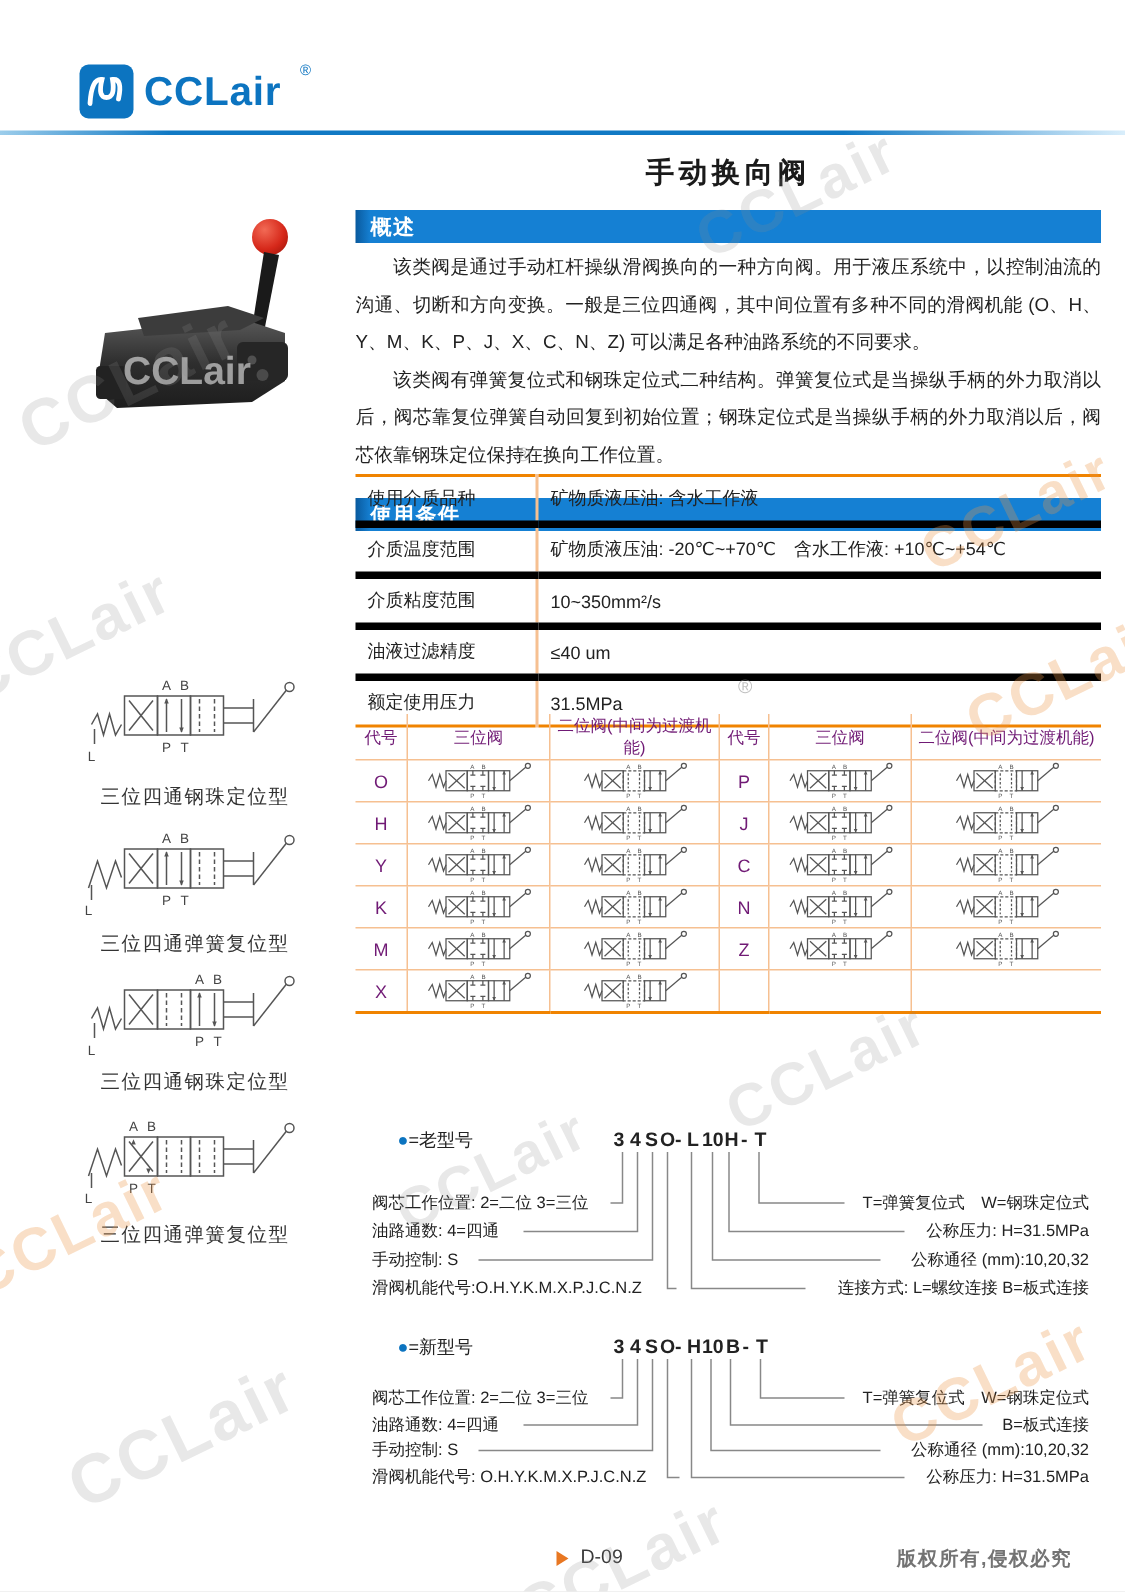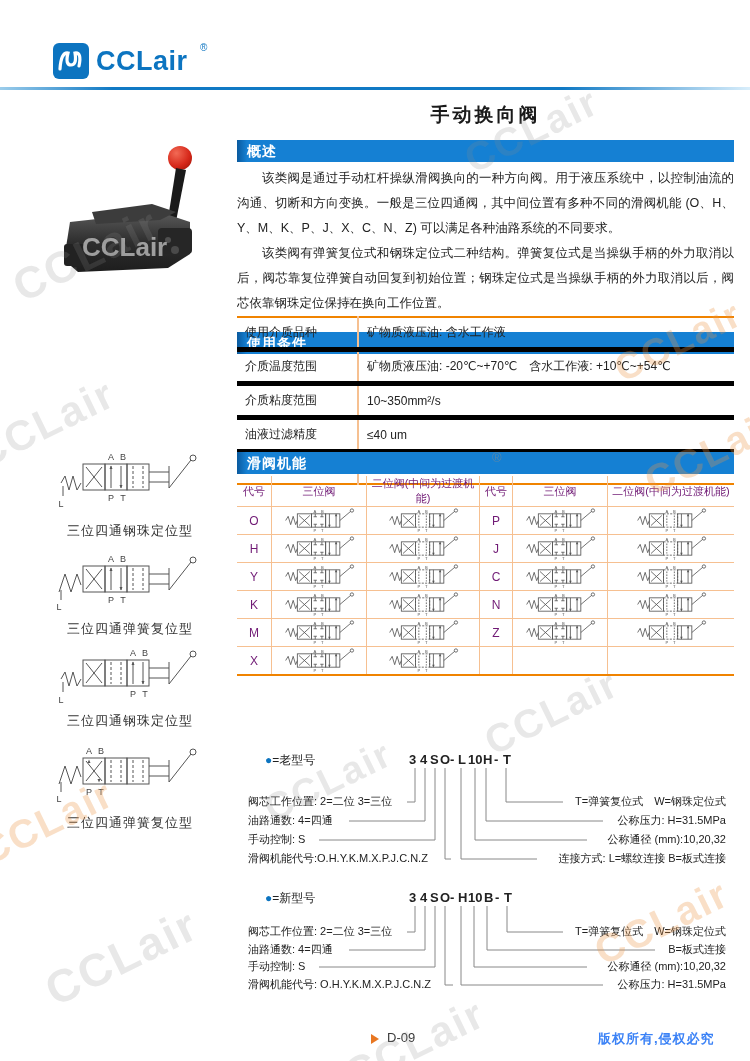--- a/index.html
+++ b/index.html
@@ -66,21 +66,21 @@
   .ord-char{position:absolute;top:14px;font-size:13px;font-weight:600;color:#222;}
   .ord-lbl{position:absolute;font-size:11px;color:#222;white-space:nowrap;}
   .ord-lbl-r{right:8px;text-align:right;}
   .ord-lbl-l{left:11px;}
   .ord-svg{position:absolute;left:0;top:0;}
 
   
   .foot-arrow{position:absolute;top:1034px;left:371px;width:0;height:0;
       border-left:8px solid #e87722;border-top:5px solid transparent;border-bottom:5px solid transparent;}
   .foot-page{position:absolute;top:1030px;left:387px;font-size:13px;color:#3a3a3a;}
-  .foot-copy{position:absolute;top:1030px;left:598px;font-size:13px;font-weight:bold;color:#3b82f6;letter-spacing:1px;}
+  .foot-copy{position:absolute;top:1030px;left:598px;font-size:13px;font-weight:bold;color:#737373;letter-spacing:1px;}
 
   svg text{font-family:"Liberation Sans","DejaVu Sans",sans-serif;}
 </style>
 </head>
 <body>
 
 <div class="page">
 
   <svg width="0" height="0" style="position:absolute" aria-hidden="true">
     <defs>
@@ -335,21 +335,20 @@
       <td class="c-lbl">油液过滤精度</td>
       <td>≤40 um</td>
     </tr>
     <tr>
       <td class="c-lbl">额定使用压力</td>
       <td>31.5MPa</td>
     </tr>
   </tbody>
     </table>
 
-  <div class="secbar" style="top:452px;">滑阀机能</div>
   <table class="spool-table">
     <tbody>
         <tr>
       <th style="width:34px">代号</th>
       <th style="width:94px">三位阀</th>
       <th style="width:112px">二位阀(中间为过渡机能)</th>
       <th style="width:32px">代号</th>
       <th style="width:94px">三位阀</th>
       <th>二位阀(中间为过渡机能)</th>
     </tr>

